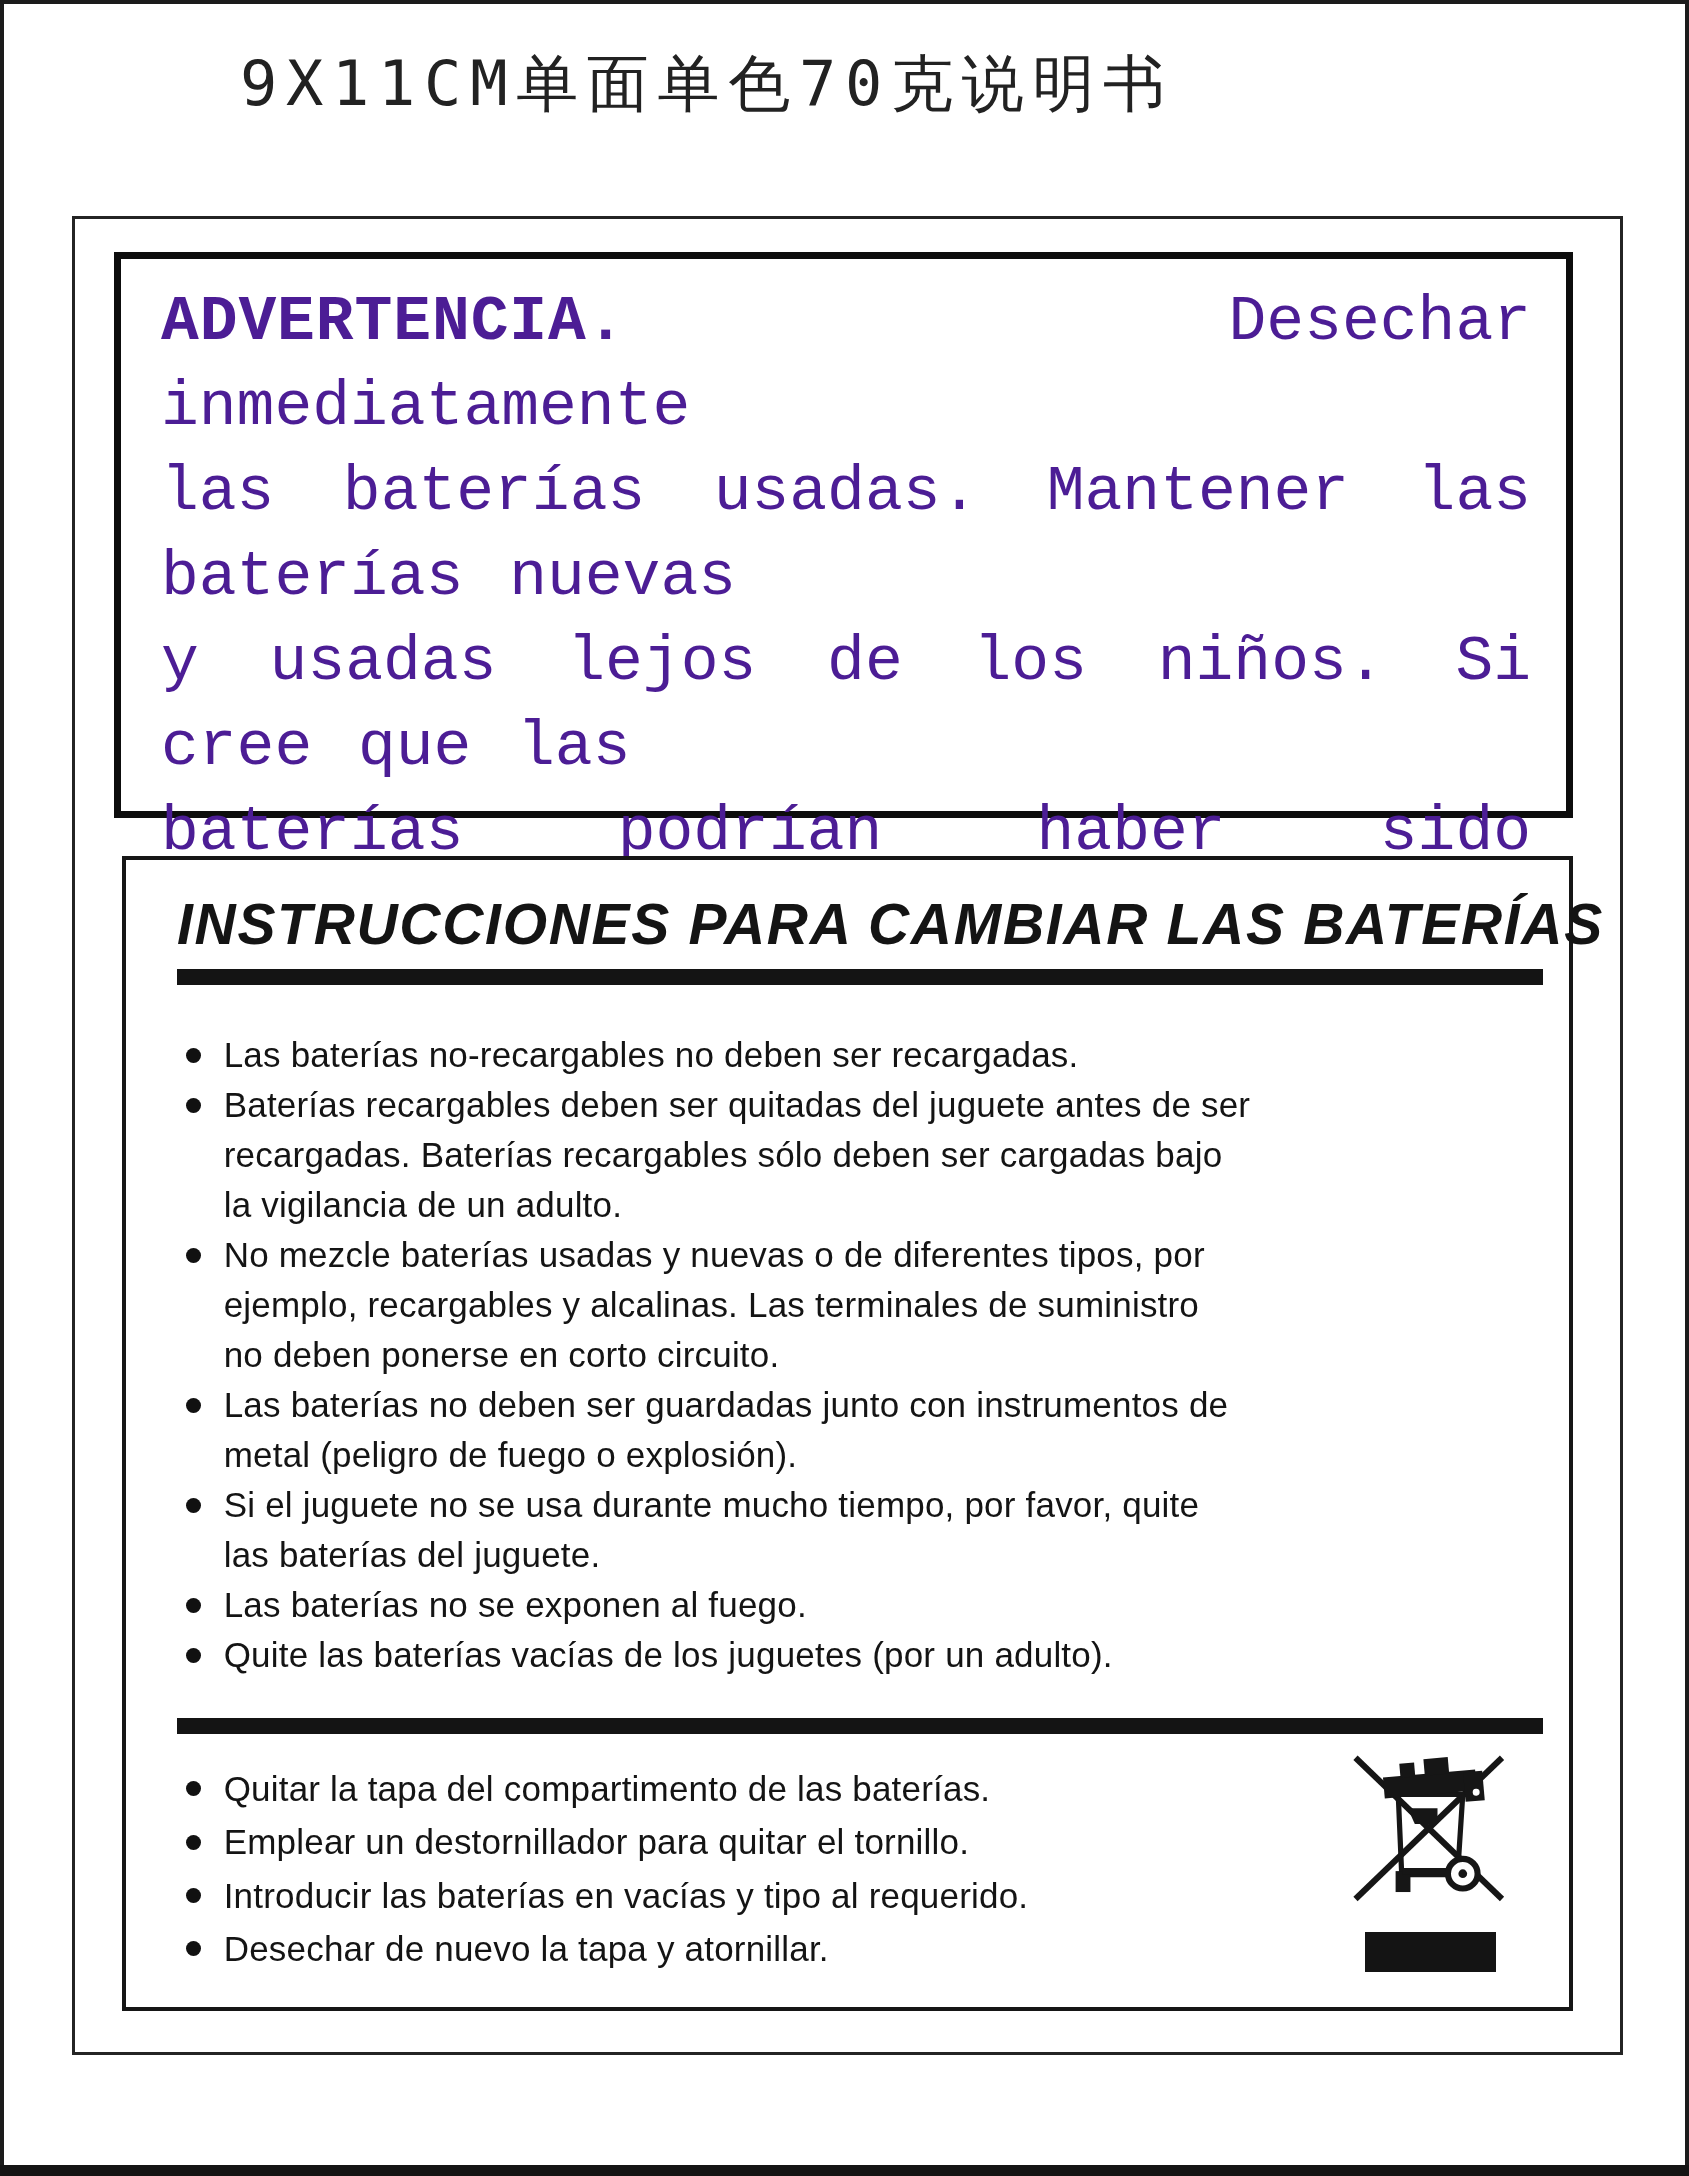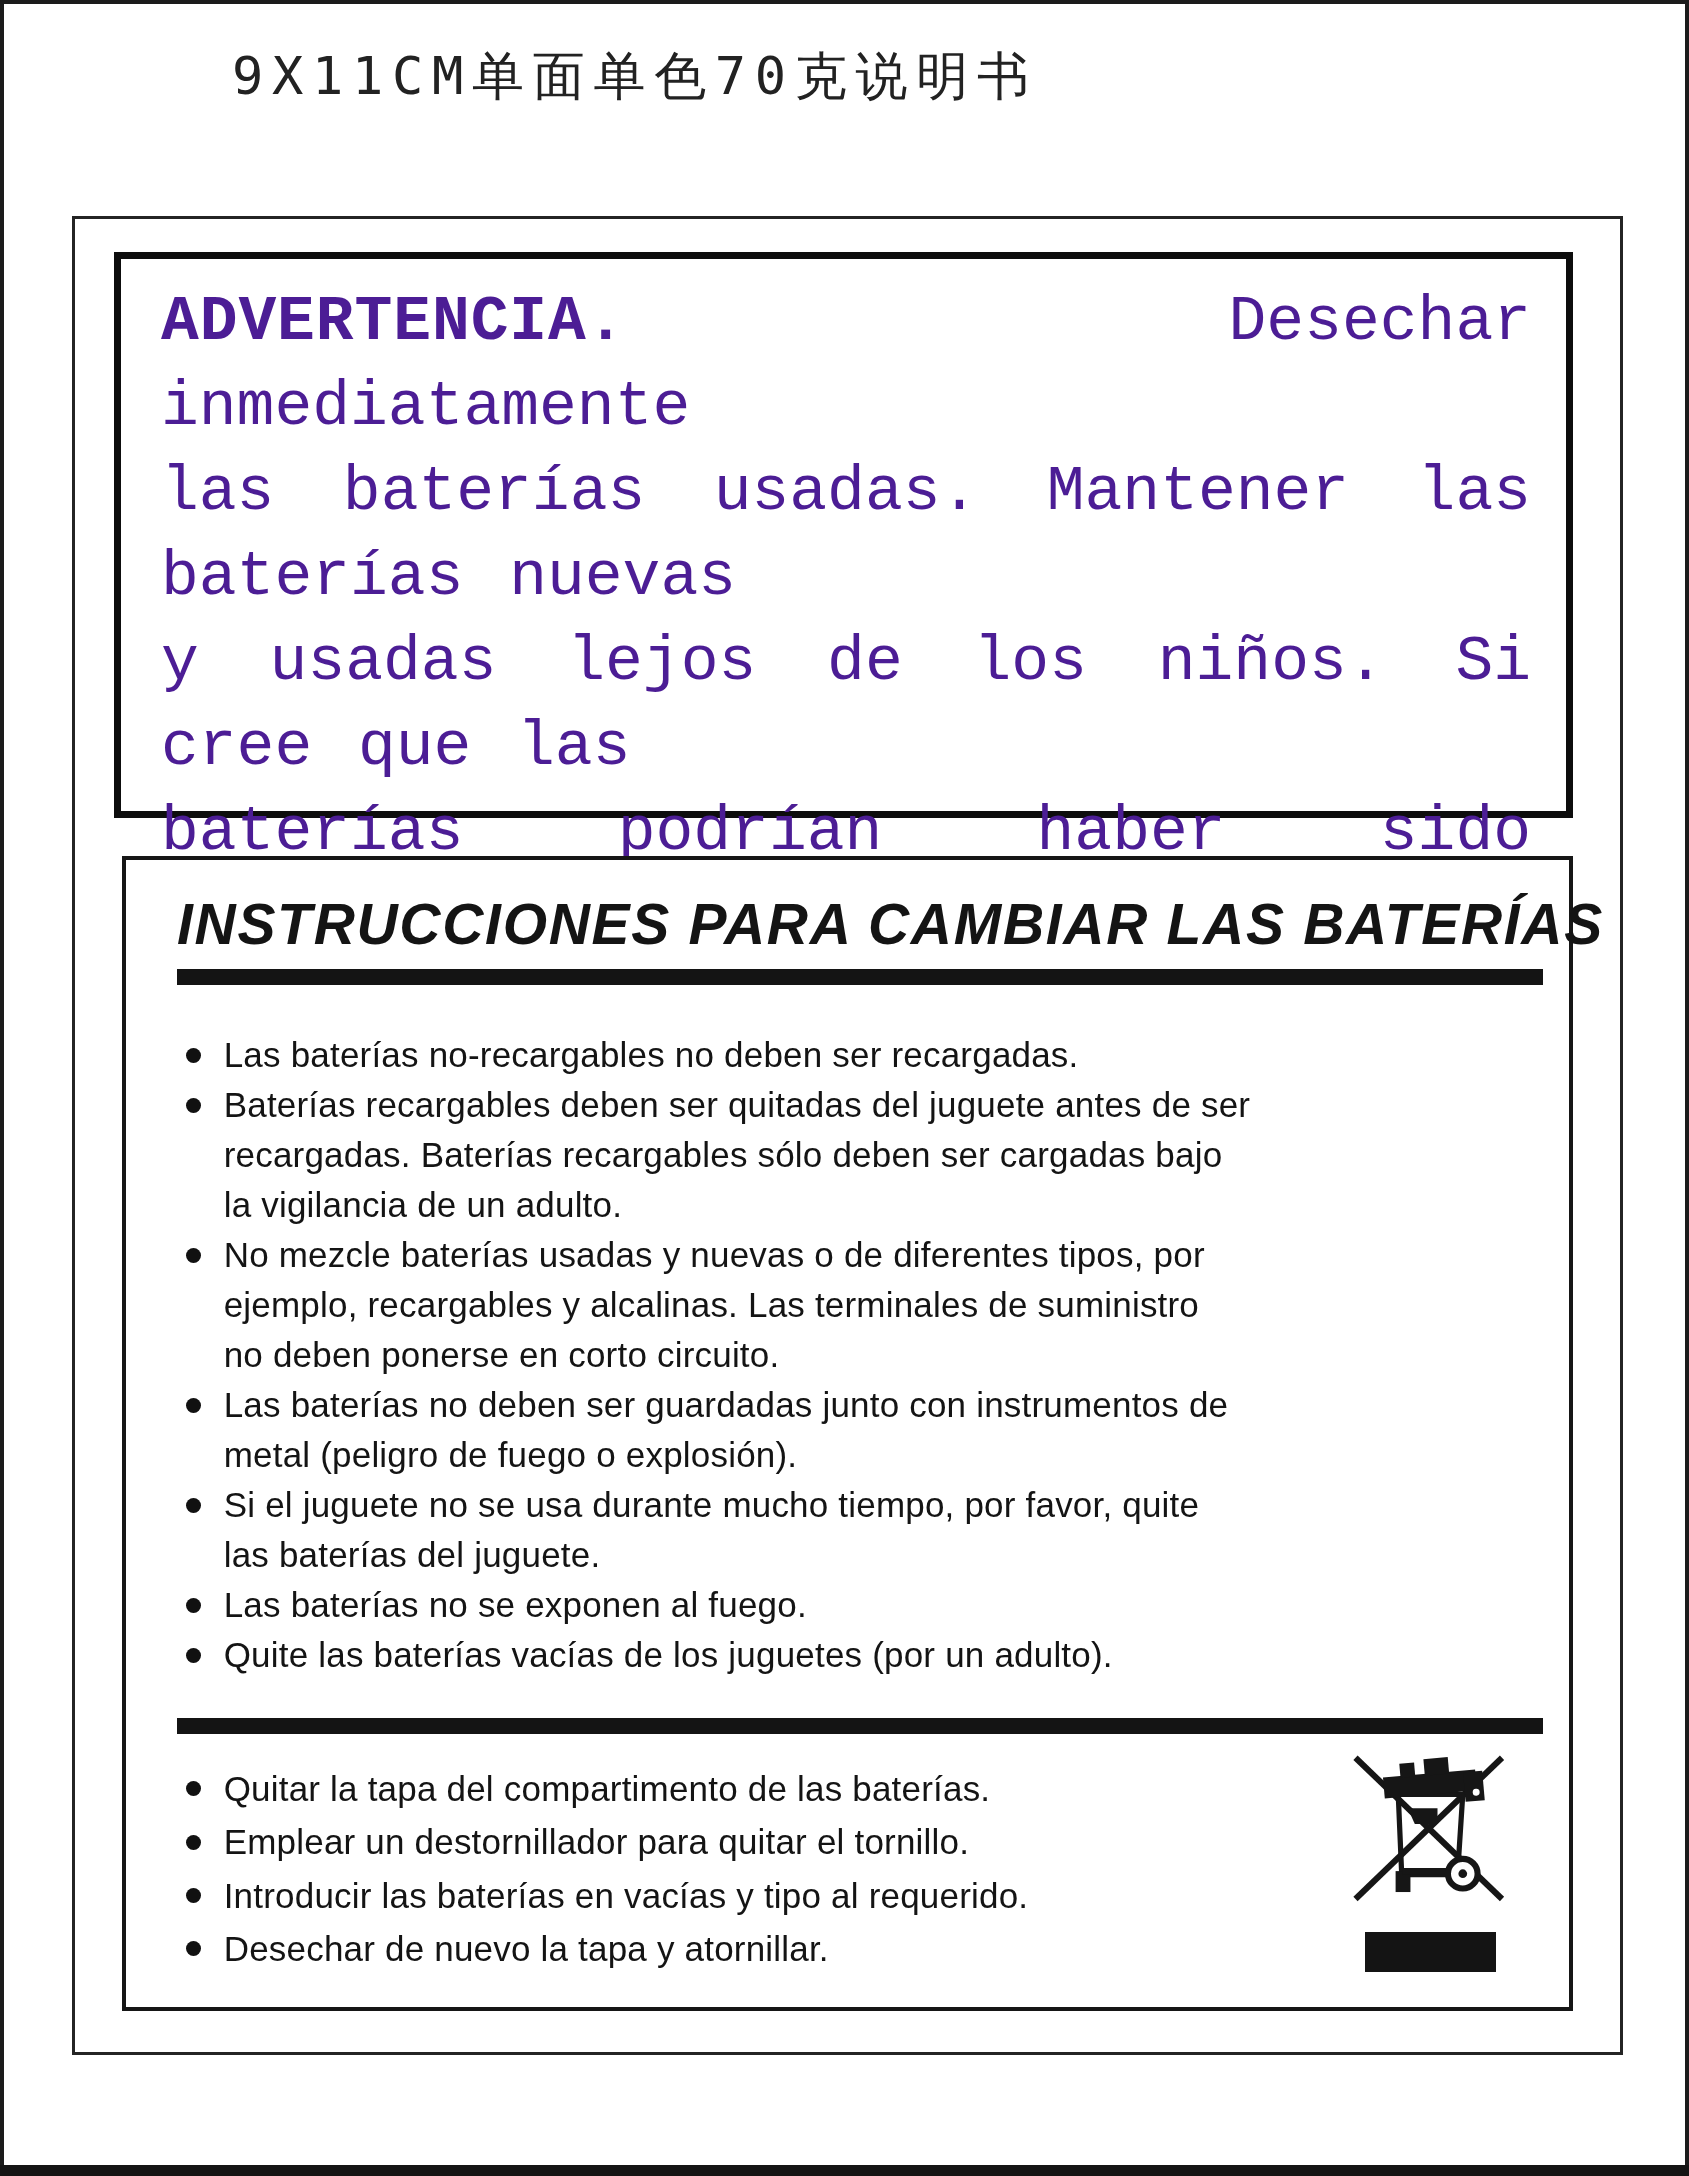--- a/index.html
+++ b/index.html
@@ -16,24 +16,24 @@
 
   
   .edge-top    { position:absolute; left:0; top:0; width:100%; height:3.5px;  background:#1b1b1b; }
   .edge-left   { position:absolute; left:0; top:0; width:3.5px;  height:100%; background:#1b1b1b; }
   .edge-right  { position:absolute; right:0; top:0; width:4.4px; height:100%; background:#1b1b1b; }
   .edge-bottom { position:absolute; left:0; bottom:0; width:100%; height:12.2px; background:#141414; }
 
   
   .spec-title {
     position: absolute;
-    left: 232px;
+    left: 240px;
     top: 42px;
     font-family: "DejaVu Sans Mono", "DejaVu Sans", monospace;
-    font-size: 52px;
+    font-size: 62px;
     letter-spacing: 8.7px;
     color: #222222;
     white-space: nowrap;
   }
 
   
   .outer-box {
     position: absolute;
     left: 72px;
     top: 216px;

